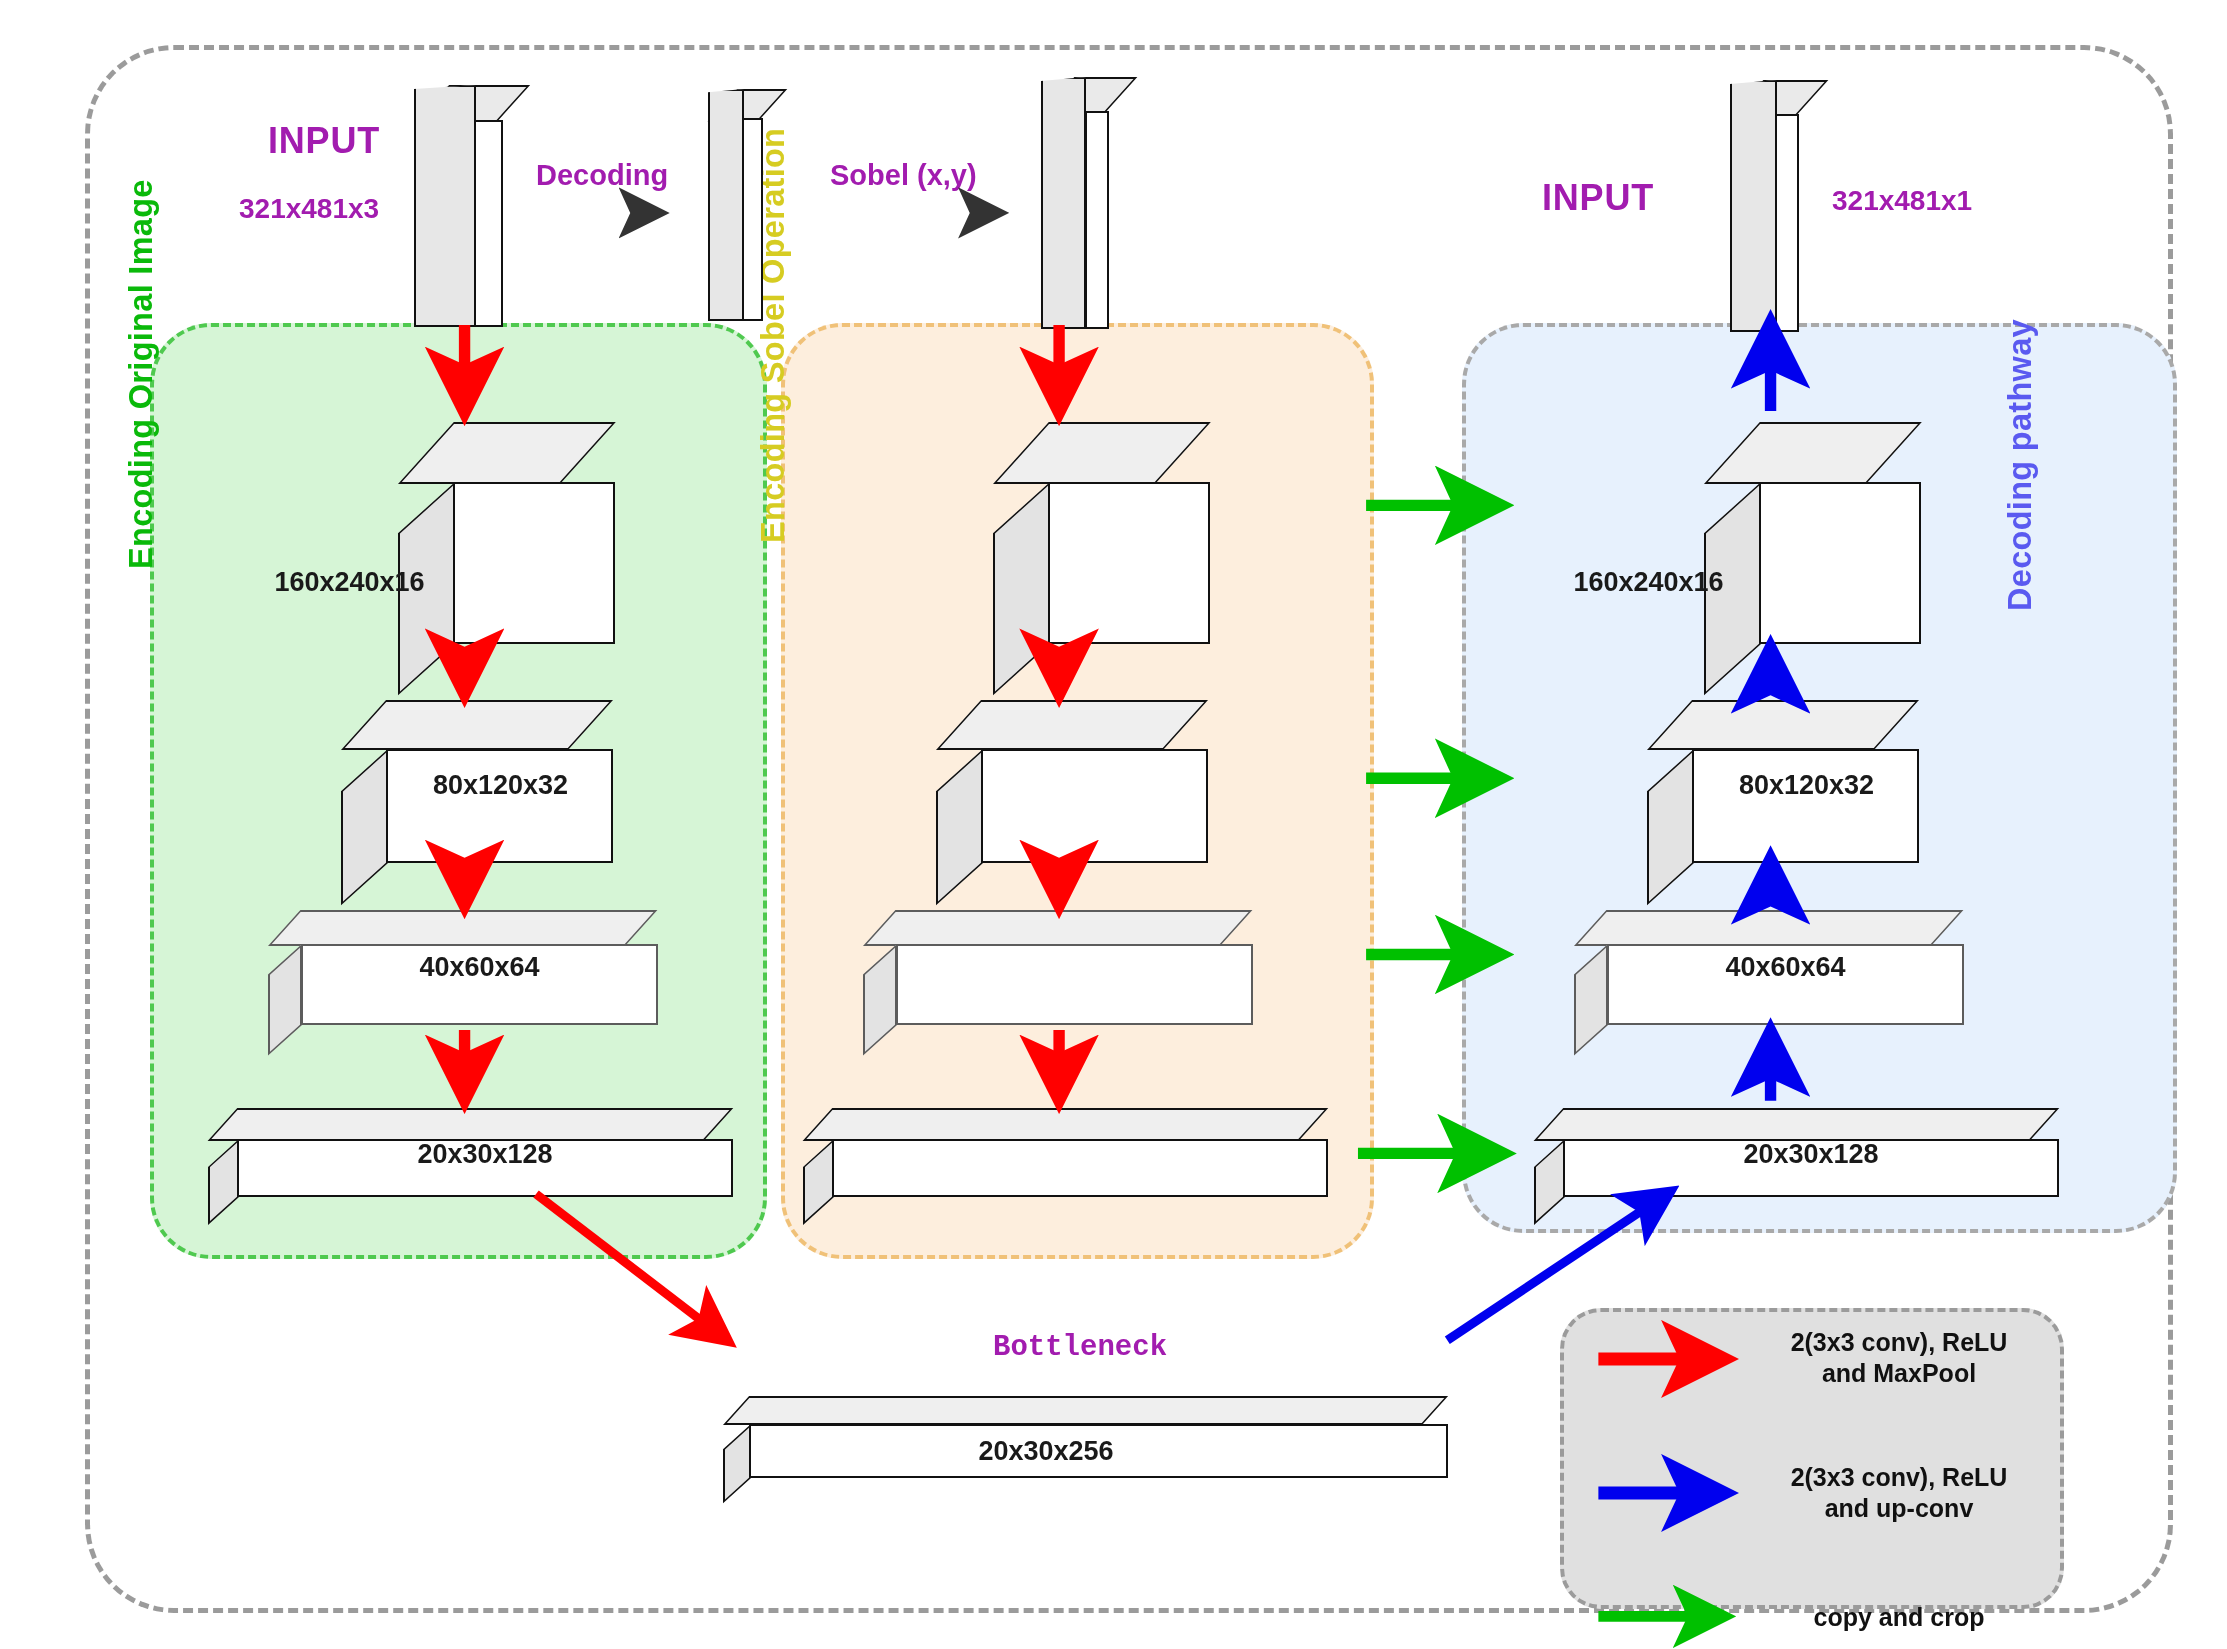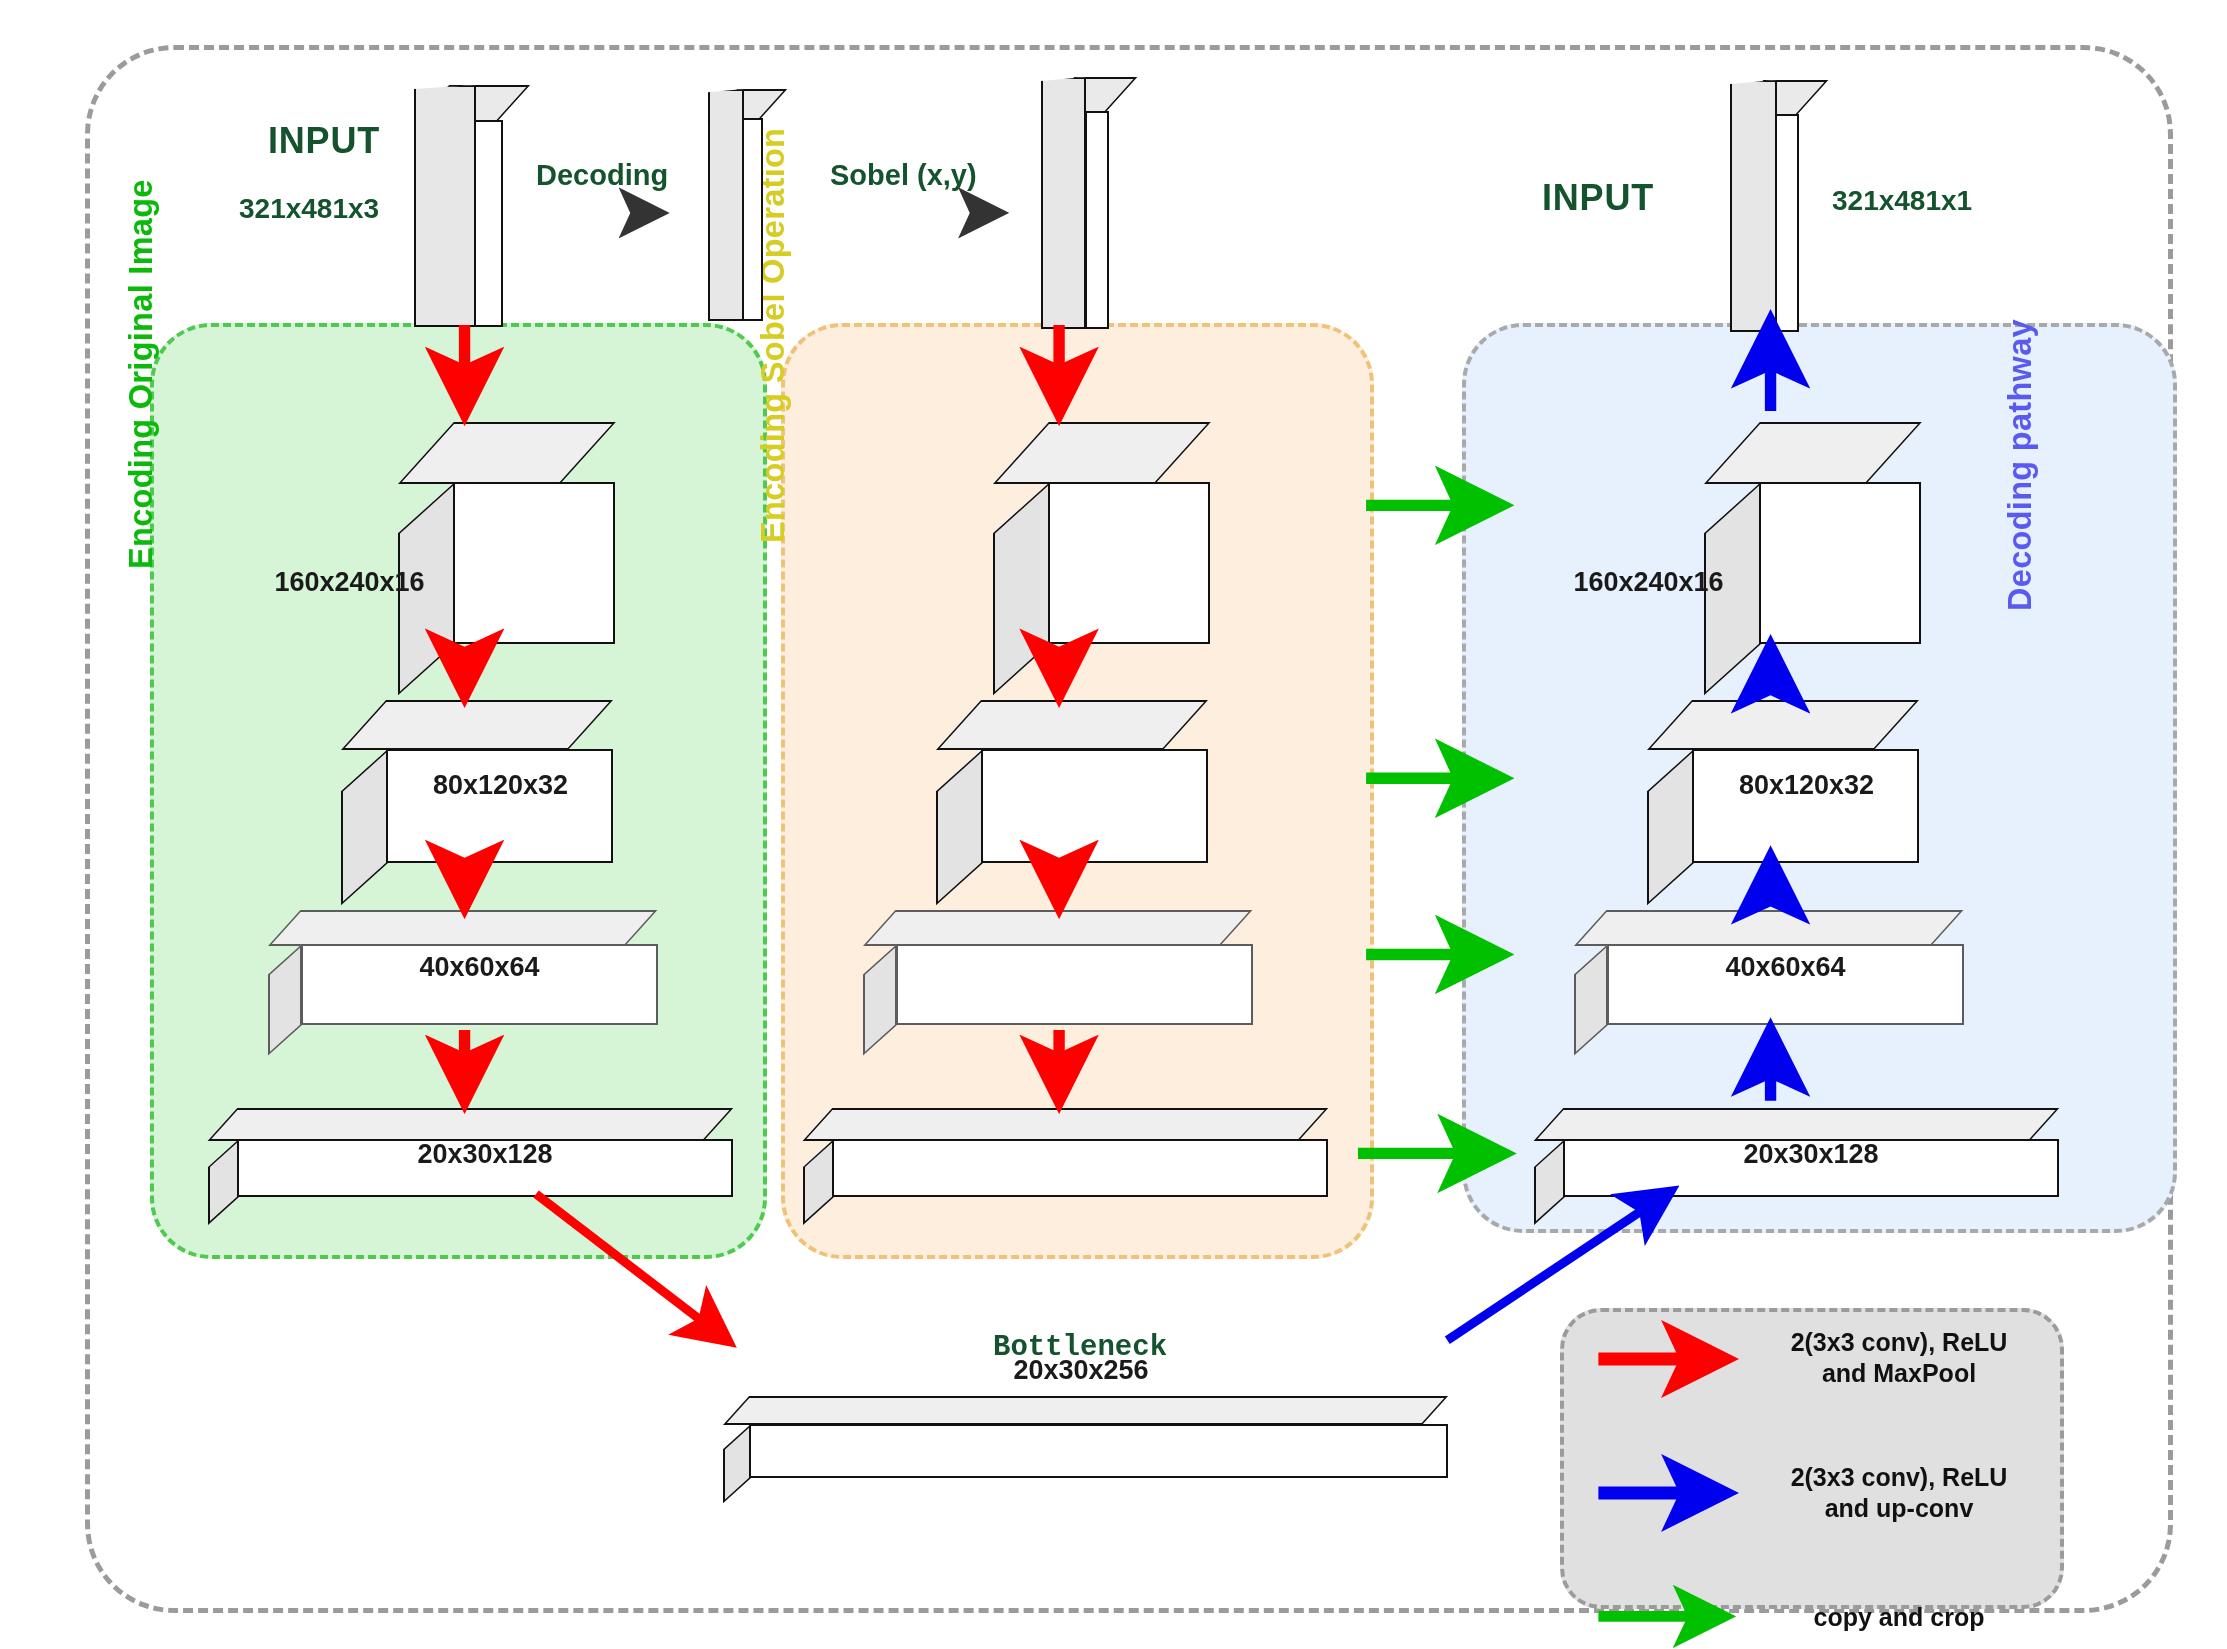--- a/index.html
+++ b/index.html
@@ -25,21 +25,21 @@
   .panel-label{
     position:absolute;font-weight:bold;letter-spacing:0.3px;white-space:nowrap;
     transform-origin:0 0;
   }
   .vlabel{writing-mode:vertical-rl;transform:rotate(180deg);}
   .lbl-green{left:160px;top:569px;font-size:32.5px;color:#0ab90a;}
   .lbl-orange{left:792px;top:543px;font-size:32.5px;color:#d6cc22;}
   .lbl-blue{left:2039px;top:611px;font-size:32.5px;color:#5a5af0;}
 
   
-  .txt{position:absolute;white-space:nowrap;color:#14532d;}
+  .txt{position:absolute;white-space:nowrap;color:#a21caf;}
   .txt-big{font-size:36px;font-weight:bold;letter-spacing:0.8px;}
   .txt-dim{font-size:28px;font-weight:bold;}
   .txt-op{font-size:29px;font-weight:bold;}
   .txt-bn{font-size:29px;font-weight:bold;}
   .box-cap{position:absolute;font-size:27px;font-weight:bold;color:#1a1a1a;
            white-space:nowrap;text-align:center;}
 
   
   .blk{position:absolute;}
   .blk .front{position:absolute;background:#ffffff;border:2.4px solid #111;box-sizing:border-box;}
@@ -197,21 +197,21 @@
     <div class="front" style="left:29px;top:31px;width:496px;height:58px;"></div>
   </div>
   <div class="box-cap" style="left:1563px;top:1139px;width:496px;">20x30x128</div>
 
   <div class="txt txt-bn" style="left:993px;top:1331px;font-family:Liberation Mono, monospace;">Bottleneck</div>
   <div class="blk" style="left:723px;top:1396px;">
     <div class="top" style="left:0px;top:0px;width:699px;height:29px;transform:skewX(-42deg);"></div>
     <div class="side" style="left:0px;top:28px;width:28px;height:54px;transform:skewY(-42deg);"></div>
     <div class="front" style="left:26px;top:28px;width:699px;height:54px;"></div>
   </div>
-  <div class="box-cap" style="left:749px;top:1355px;width:594px;padding-left:35px;">20x30x256</div>
+  <div class="box-cap" style="left:749px;top:1436px;width:594px;">20x30x256</div>
 
   <svg class="arrows" viewBox="0 0 2742 2030" xmlns="http://www.w3.org/2000/svg">
     <defs>
       <marker id="mRed" markerWidth="7" markerHeight="7" refX="5.6" refY="3.5" orient="auto">
         <path d="M0,0 L7,3.5 L0,7 L1.6,3.5 z" fill="#ff0000"></path>
       </marker>
       <marker id="mBlue" markerWidth="7" markerHeight="7" refX="5.6" refY="3.5" orient="auto">
         <path d="M0,0 L7,3.5 L0,7 L1.6,3.5 z" fill="#0000ee"></path>
       </marker>
       <marker id="mGreen" markerWidth="7" markerHeight="7" refX="5.6" refY="3.5" orient="auto">

